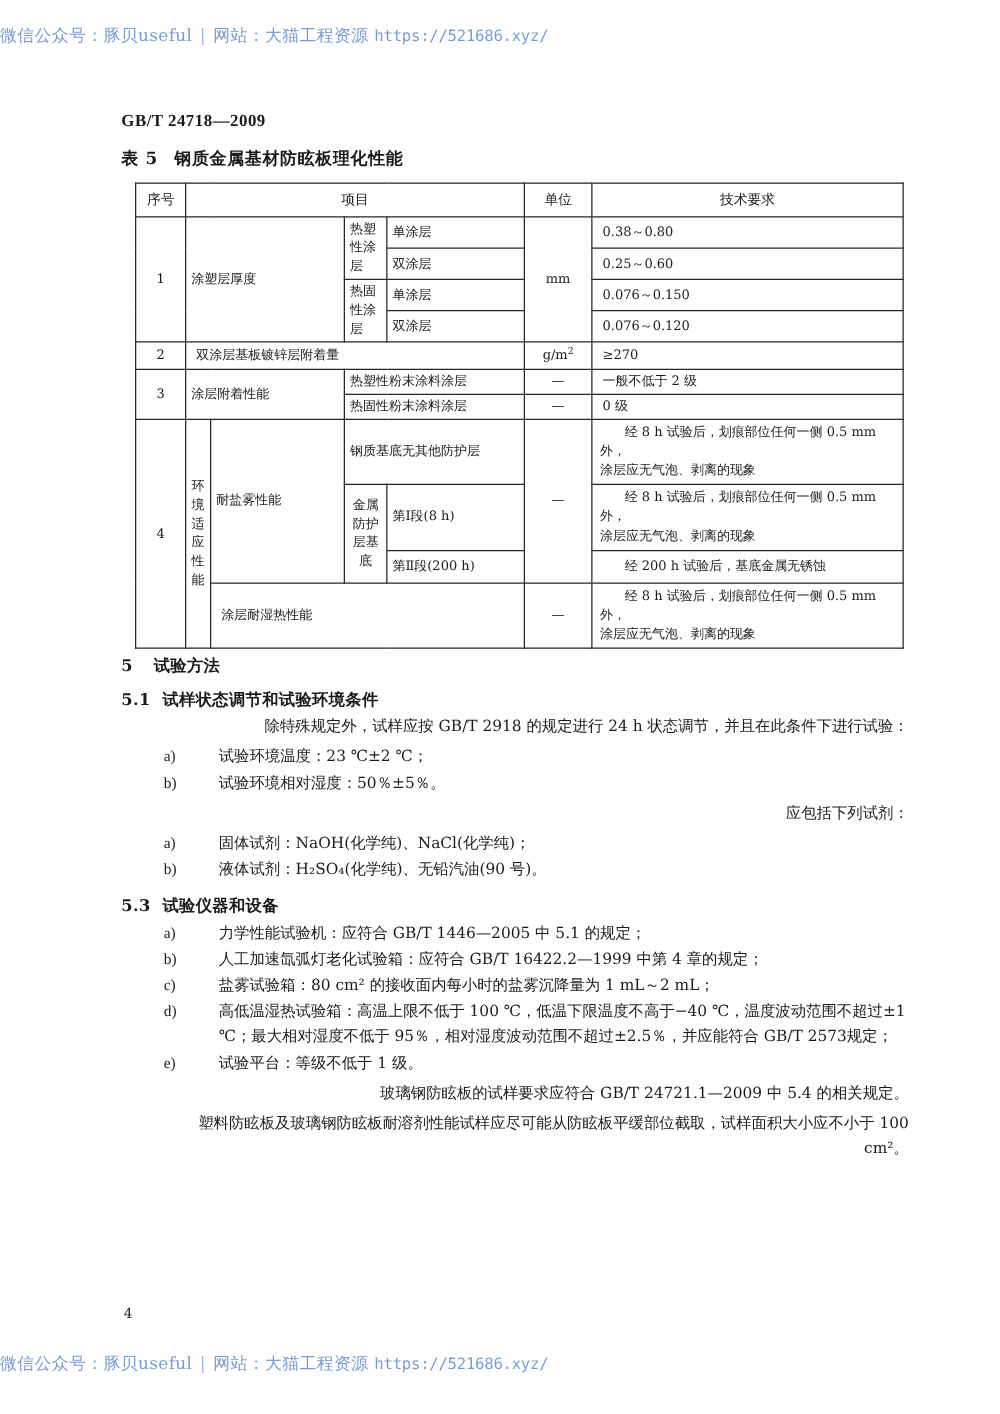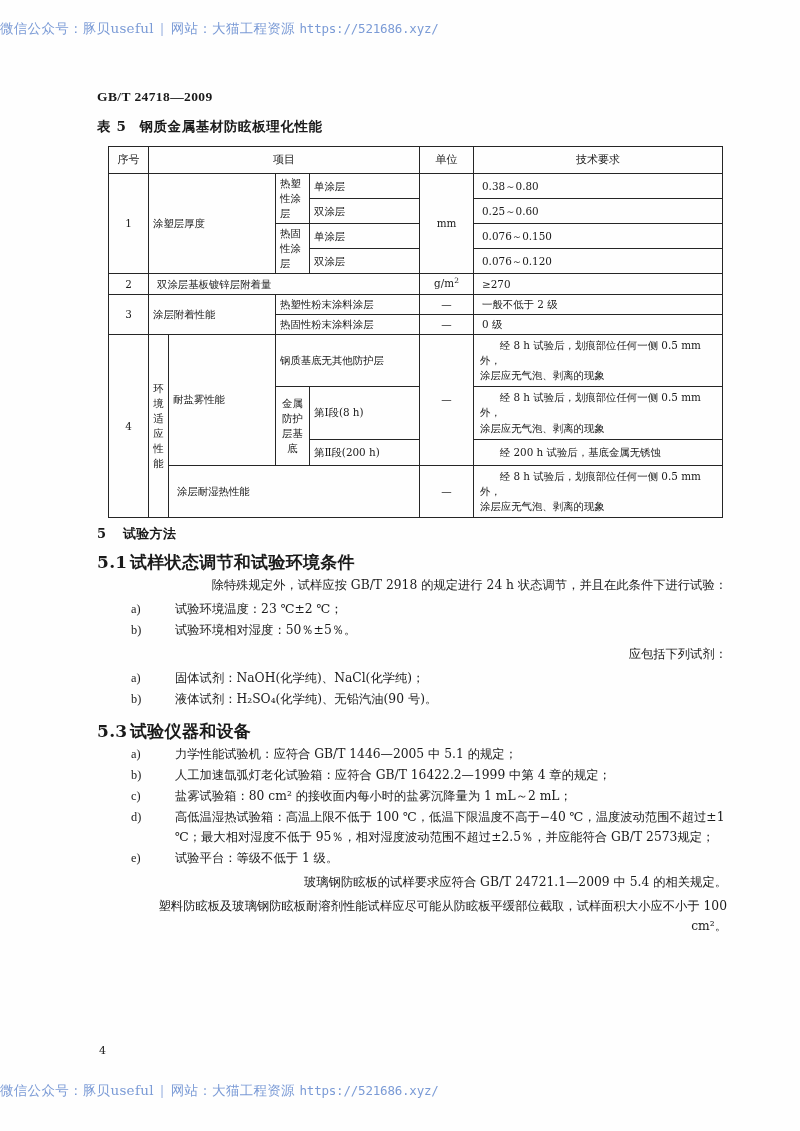--- a/index.html
+++ b/index.html
@@ -141,21 +141,21 @@
   }
   .h2 {
     font-weight: bold;
     font-size: 13px;
     letter-spacing: 0.3px;
     margin: 0 0 7px 0;
   }
   .h2 .sec-no { display: inline-block; min-width: 26px; }
   .h3 {
     font-weight: bold;
-    font-size: 17px;
+    font-size: 13px;
     letter-spacing: 0.3px;
     margin: 14px 0 5px 0;
   }
   .h3 .sec-no { display: inline-block; min-width: 33px; }
   p.para {
     margin: 0 0 4px 2px;
     text-indent: 2em;
     line-height: 1.62;
     font-size: 12.3px;
     text-align: right;

